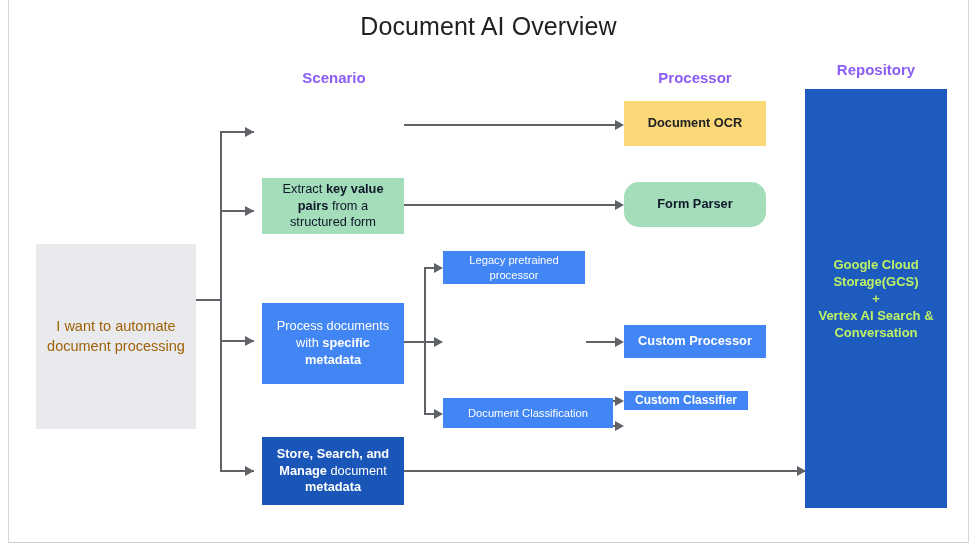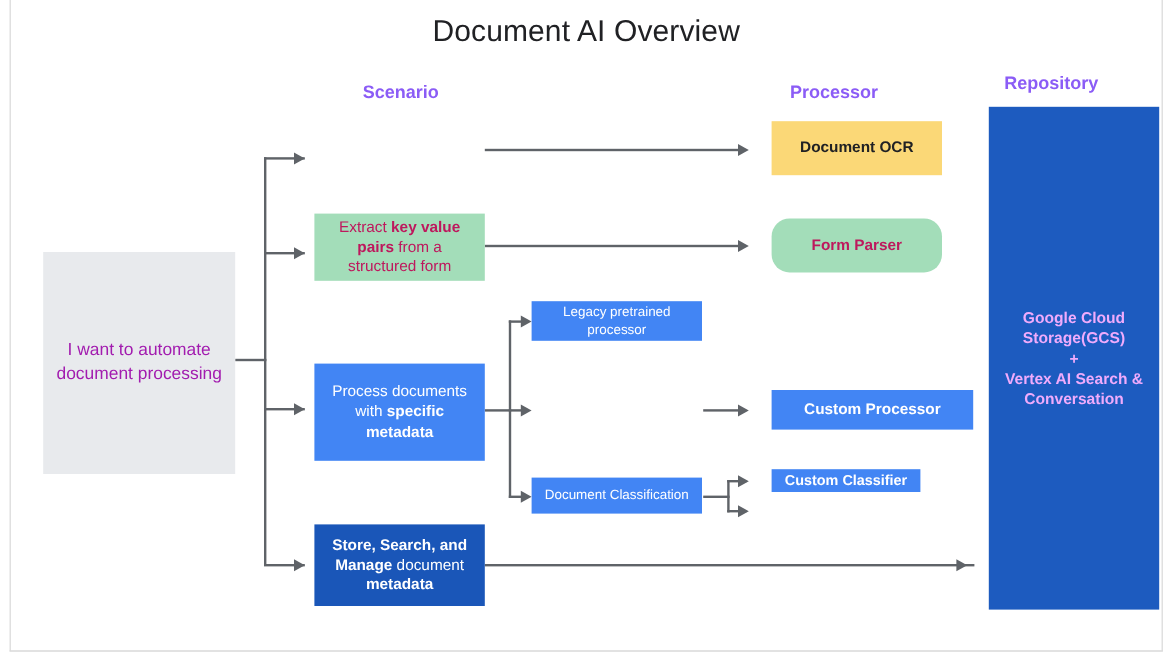--- a/index.html
+++ b/index.html
@@ -45,29 +45,29 @@
     align-items: center;
     justify-content: center;
     text-align: center;
     line-height: 1.32;
     padding: 2px 6px;
   }
   .node .txt { width: 100%; }
   .node b { font-weight: bold; }
 
   
-  .c-gray   { background: #e8eaed; color: #a21caf; }
+  .c-gray   { background: #e8eaed; color: #a16207; margin-top: 34px; }
   .c-yellow { background: #fbd877; color: #202124; }
-  .c-green  { background: #a3ddb9; color: #be185d; }
+  .c-green  { background: #a3ddb9; color: #0f172a; }
   .c-blue   { background: #4285f4; color: #ffffff; }
   .c-dblue  { background: #1a56b8; color: #ffffff; }
-  .c-repo   { background: #1d5bbf; color: #f0abfc; }
+  .c-repo   { background: #1d5bbf; color: #bef264; }
 
   .f-reg  { font-weight: 400; }
-  .f-bold { font-weight: bold; margin-left: 19px; }
+  .f-bold { font-weight: bold; }
 
   
   .ln {
     position: absolute;
     background: #5f6368;
   }
   .ln.h { height: 2px; }
   .ln.v { width: 2px; }
   .arrowhead {
     position: absolute;
@@ -151,33 +151,33 @@
 
   <div class="node c-dblue" style="left:262px; top:437px; width:142px; height:68px; font-size:12.8px;">
     <span class="txt"><b>Store, Search, and Manage</b> document <b>metadata</b></span>
   </div>
 
   <div class="node c-blue" style="left:443px; top:251px; width:142px; height:33px; font-size:11.2px;">
     <span class="txt">Legacy pretrained processor</span>
   </div>
 
 
-  <div class="node c-blue" style="left:443px; top:398px; width:142px; height:30px; font-size:11.2px;">
+  <div class="node c-blue" style="left:443px; top:398px; width:170px; height:30px; font-size:11.2px;">
     <span class="txt">Document Classification</span>
   </div>
 
   <div class="node c-yellow f-bold" style="left:624px; top:101px; width:142px; height:45px; font-size:12.8px;">
     <span class="txt">Document OCR</span>
   </div>
 
   <div class="node c-green f-bold" style="left:624px; top:182px; width:142px; height:45px; font-size:12.8px;border-radius:15px;">
     <span class="txt">Form Parser</span>
   </div>
 
-  <div class="node c-blue f-bold" style="left:624px; top:325px; width:168px; height:33px; font-size:12.8px;">
+  <div class="node c-blue f-bold" style="left:624px; top:325px; width:142px; height:33px; font-size:12.8px;">
     <span class="txt">Custom Processor</span>
   </div>
 
   <div class="node c-blue f-bold" style="left:624px; top:391px; width:124px; height:19px; font-size:12px;">
     <span class="txt">Custom Classifier</span>
   </div>
 
 
   <div class="node c-repo f-bold" style="left:805px; top:89px; width:142px; height:419px; font-size:13px;">
     <span class="txt">

